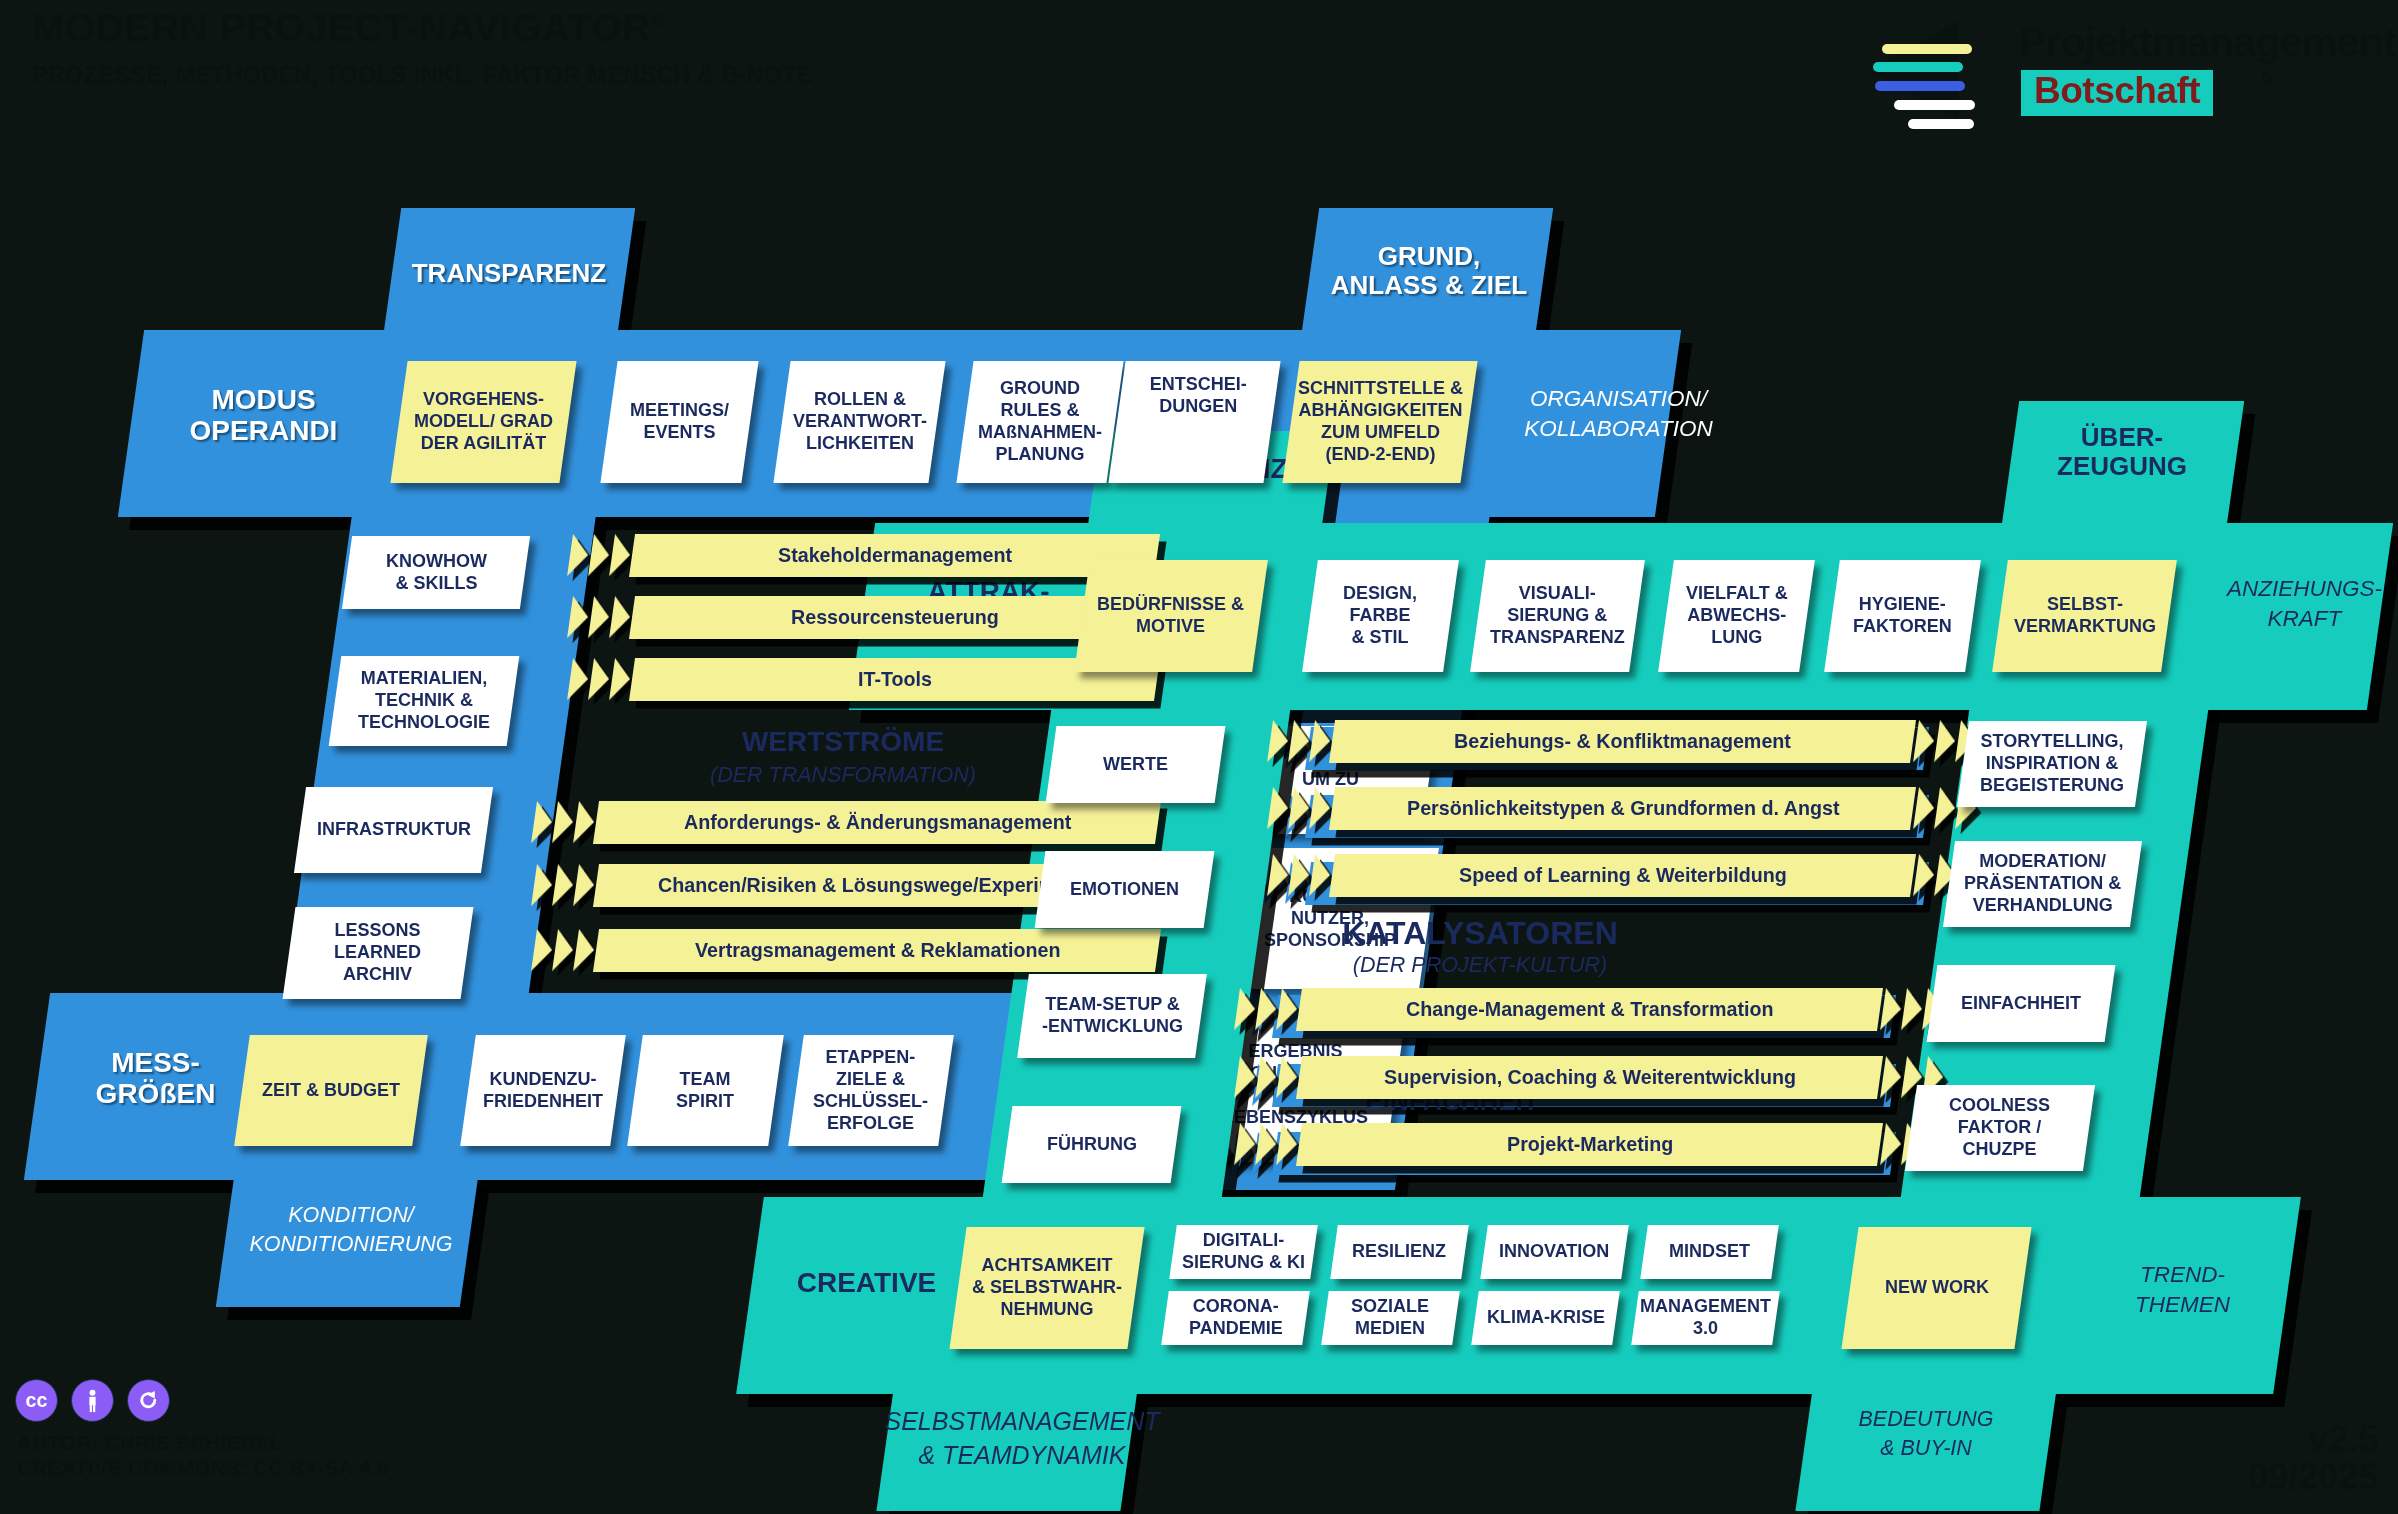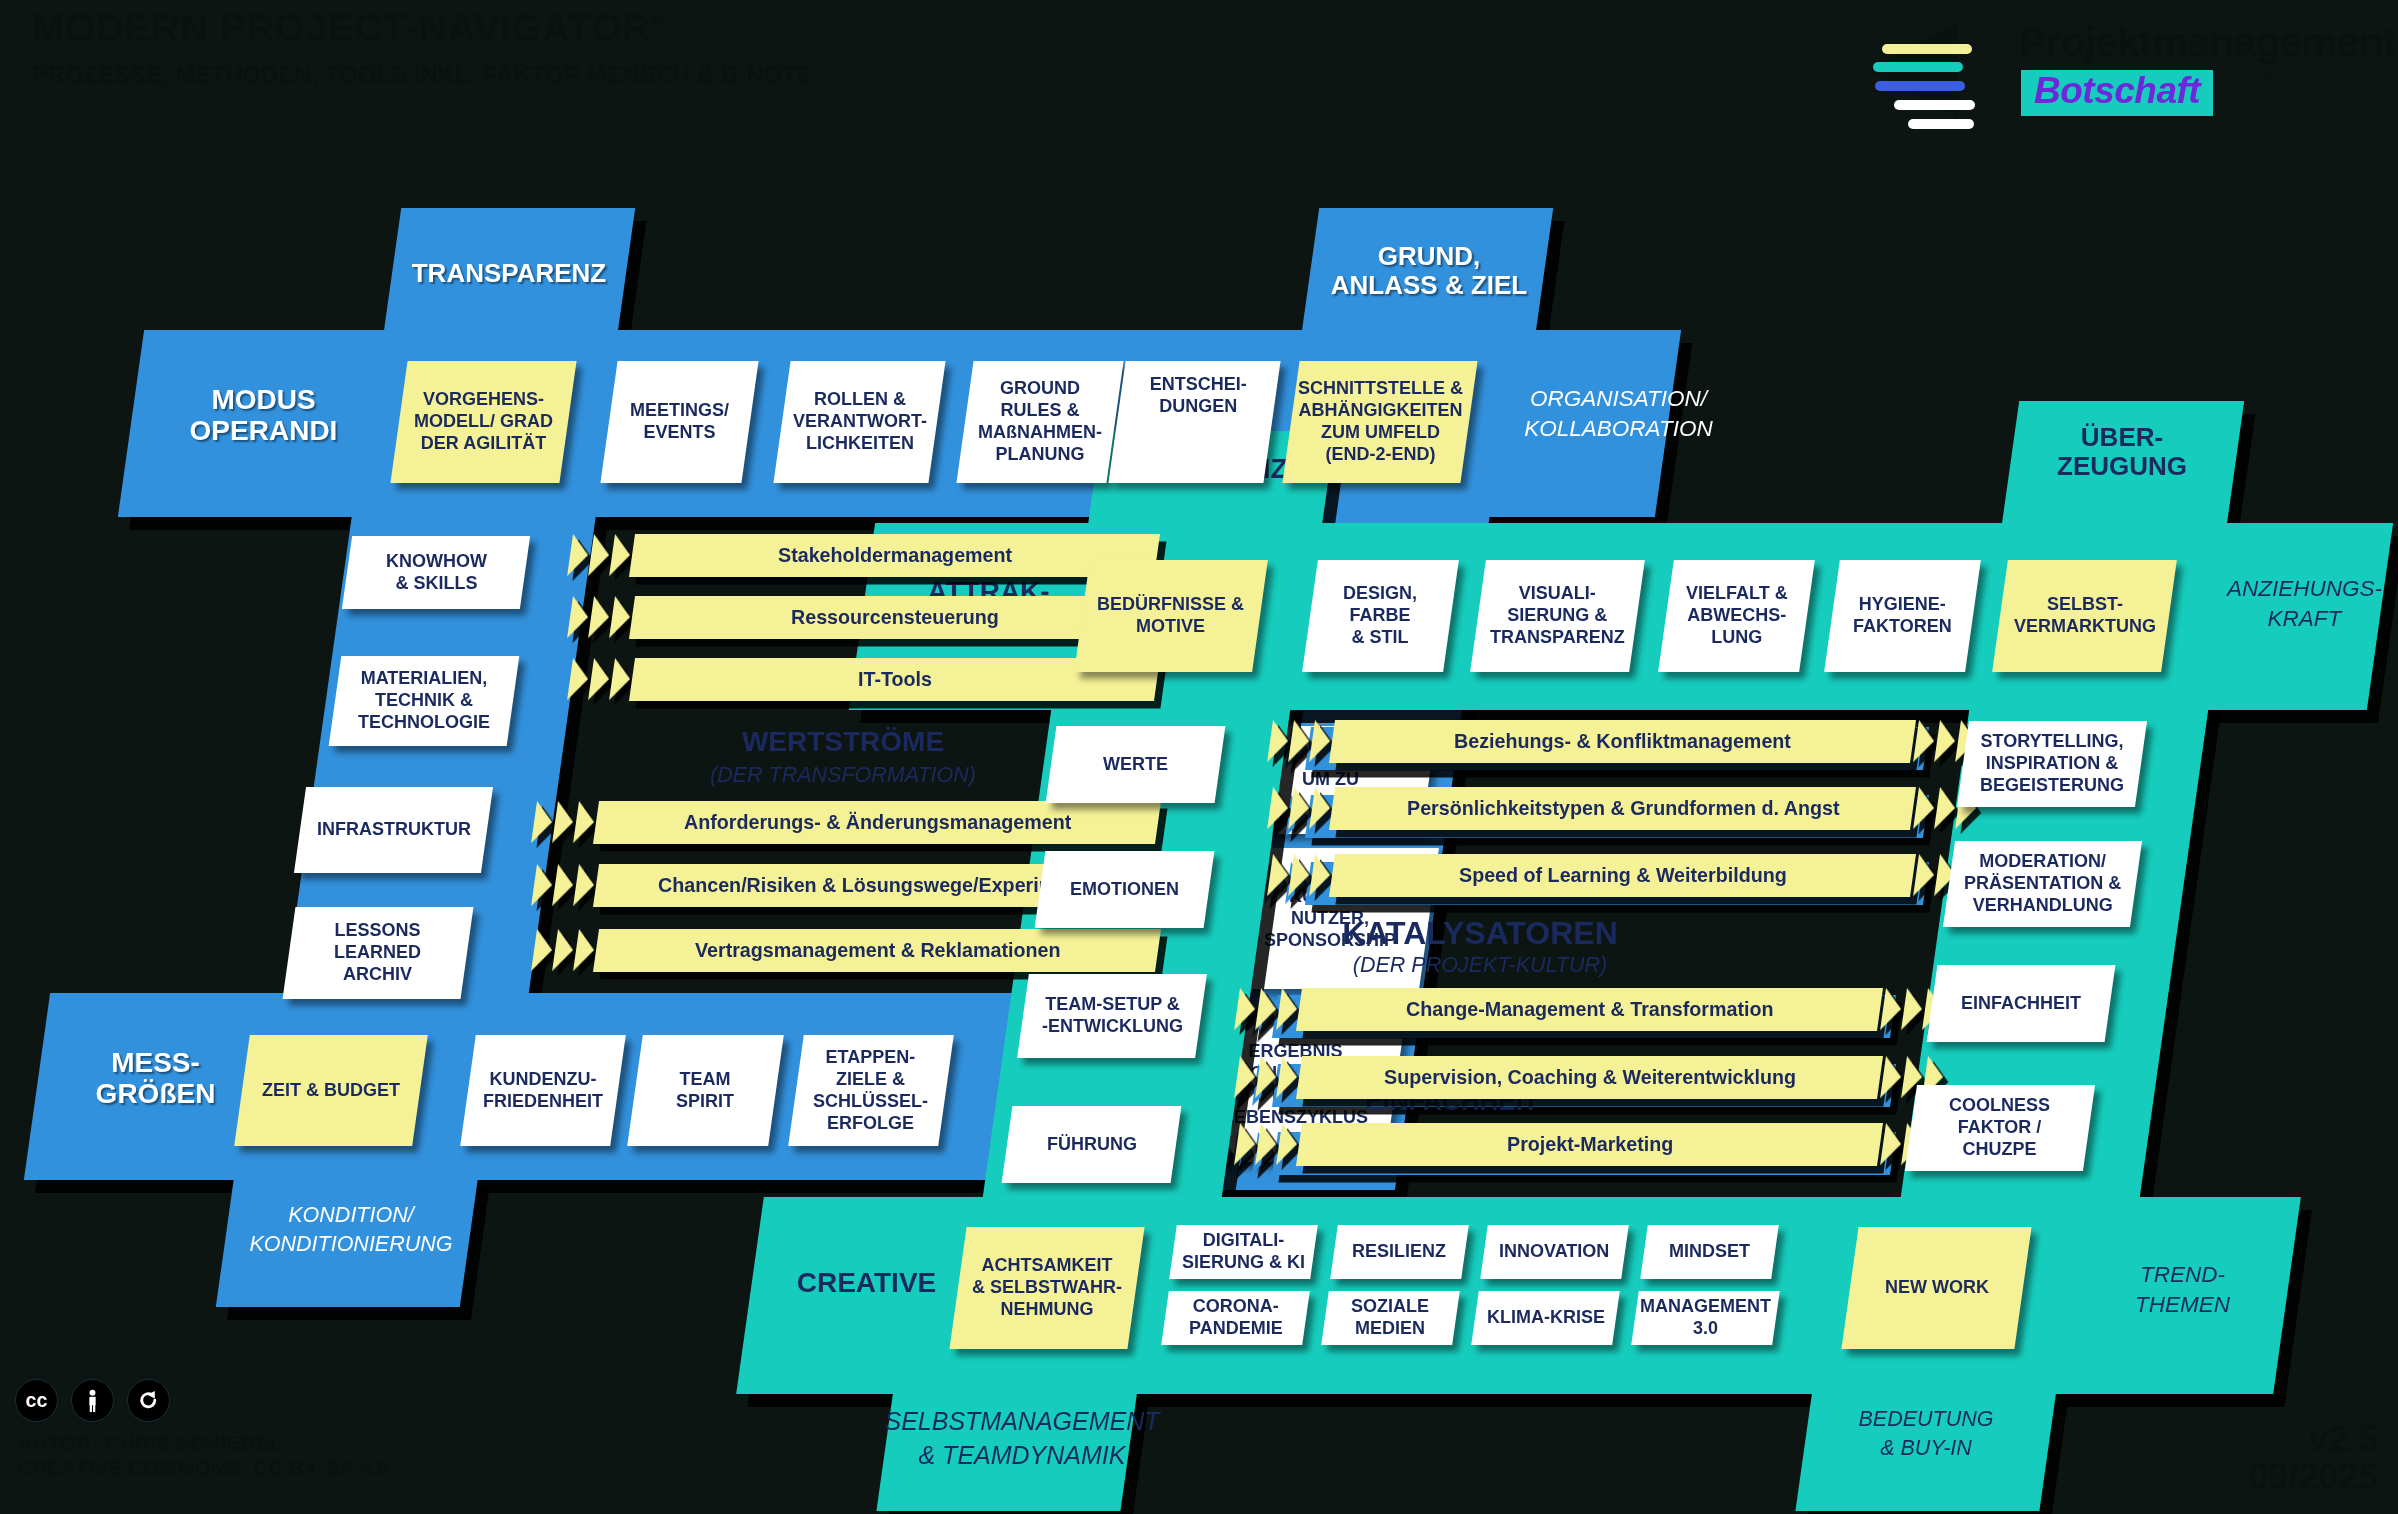--- a/index.html
+++ b/index.html
@@ -14,22 +14,22 @@
   #title-reg{font-size:19px;vertical-align:super;}
   #title-sub{left:32px;top:62px;font-size:23.4px;font-weight:bold;color:#0a1210;letter-spacing:0.3px;}
 
   
   #logo{left:1850px;top:7.5px;width:534px;height:112px;}
   #logo-tri{position:absolute;left:19px;top:13px;width:0;height:0;
             border-top:49px solid transparent;border-bottom:49px solid transparent;
             border-left:89px solid #0a1210;transform:scaleX(-1);}
   .logobar{position:absolute;height:10.3px;border-radius:5.6px;}
   #logo-word1{position:absolute;left:169px;top:11.2px;font-size:41px;font-weight:bold;color:#0a1210;letter-spacing:-0.9px;}
-  #logo-word2{position:absolute;left:171px;top:62px;background:#16cdbd;color:#6d28d9;font-size:37px;
-              font-weight:bold;font-style:italic;padding:0.9px 13px 3.7px 13px;letter-spacing:-0.5px;}
+  #logo-word2{position:absolute;left:171px;top:62px;background:#16cdbd;color:#7f1d1d;font-size:37px;
+              font-weight:bold;padding:0.9px 13px 3.7px 13px;letter-spacing:-0.5px;}
   #logo-reg{position:absolute;left:412px;top:58px;font-size:20.6px;color:#0a1210;}
 
   
   .panel{position:absolute;}
   .blue{background:#3291dd;}
   .teal{background:#16cdbd;}
   .shadow{box-shadow:13px 13px 0 rgba(0,0,0,.85);}
 
   .panel-label{position:absolute;color:#fff;font-weight:bold;text-align:center;
                line-height:1.12;text-shadow:1.9px 1.9px 1.9px rgba(0,0,0,.45);}
@@ -55,21 +55,21 @@
   .chev{position:relative;width:18px;height:43px;margin-right:2.8px;}
   .chev:before{content:"";position:absolute;left:0;top:0;width:0;height:0;
      border-top:21.5px solid transparent;border-bottom:21.5px solid transparent;border-left:18px solid currentColor;
      filter:drop-shadow(6.6px 5.6px 0 rgba(0,0,0,.85));}
   .yellow-bar{color:#f4f196;}
   .yellow-bar .body{background:#f4f196;}
   .blue-bar{color:#3291dd;}
   .blue-bar .body{background:#3291dd;}
 
   
-  .cc-circle{position:absolute;width:41px;height:41px;border-radius:50%;background:#000000;
+  .cc-circle{position:absolute;width:41px;height:41px;border-radius:50%;background:#8b5cf6;
              border:0.9px solid #16303a;display:flex;align-items:center;justify-content:center;}
   .cc-circle span{color:#fff;font-weight:bold;}
   #footer-author{position:absolute;left:17px;top:1431px;font-size:20.6px;font-weight:bold;color:#0a1210;letter-spacing:0.3px;}
   #footer-license{position:absolute;left:17px;top:1456px;font-size:20.6px;font-weight:bold;color:#0a1210;letter-spacing:0.3px;}
   #version{position:absolute;right:20.6px;top:1420px;font-size:36px;font-weight:bold;color:#0a1210;text-align:right;line-height:1.05;}
 </style>
 </head>
 <body>
 
 <div class="abs" id="title-main"><span>MODERN PROJECT-NAVIGATOR</span><span id="title-reg">®</span></div>

